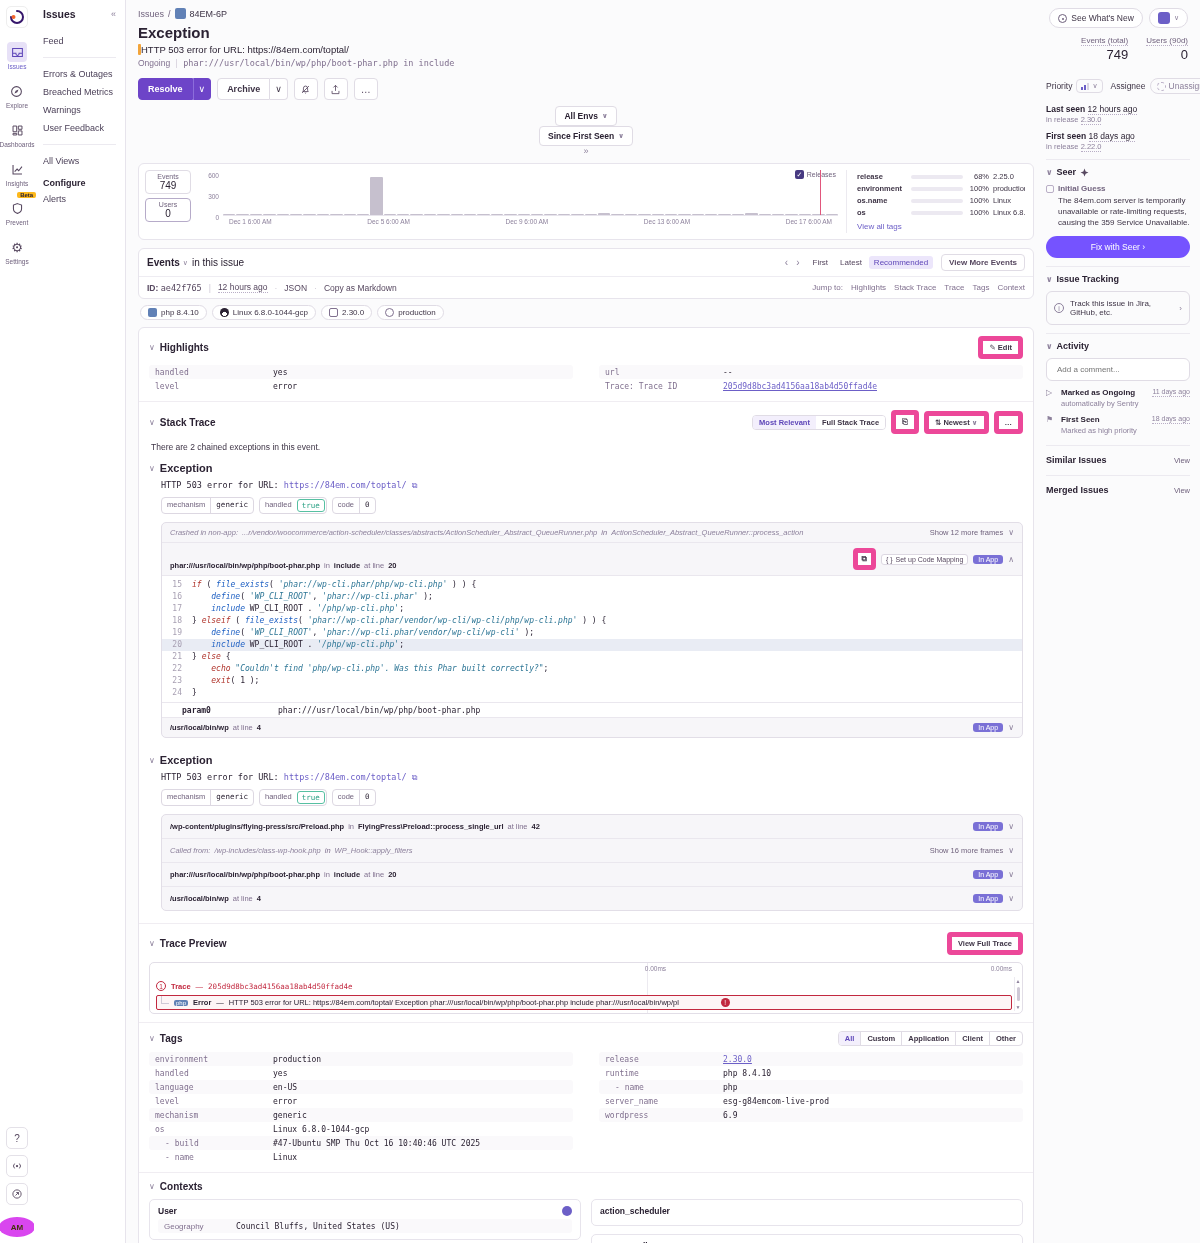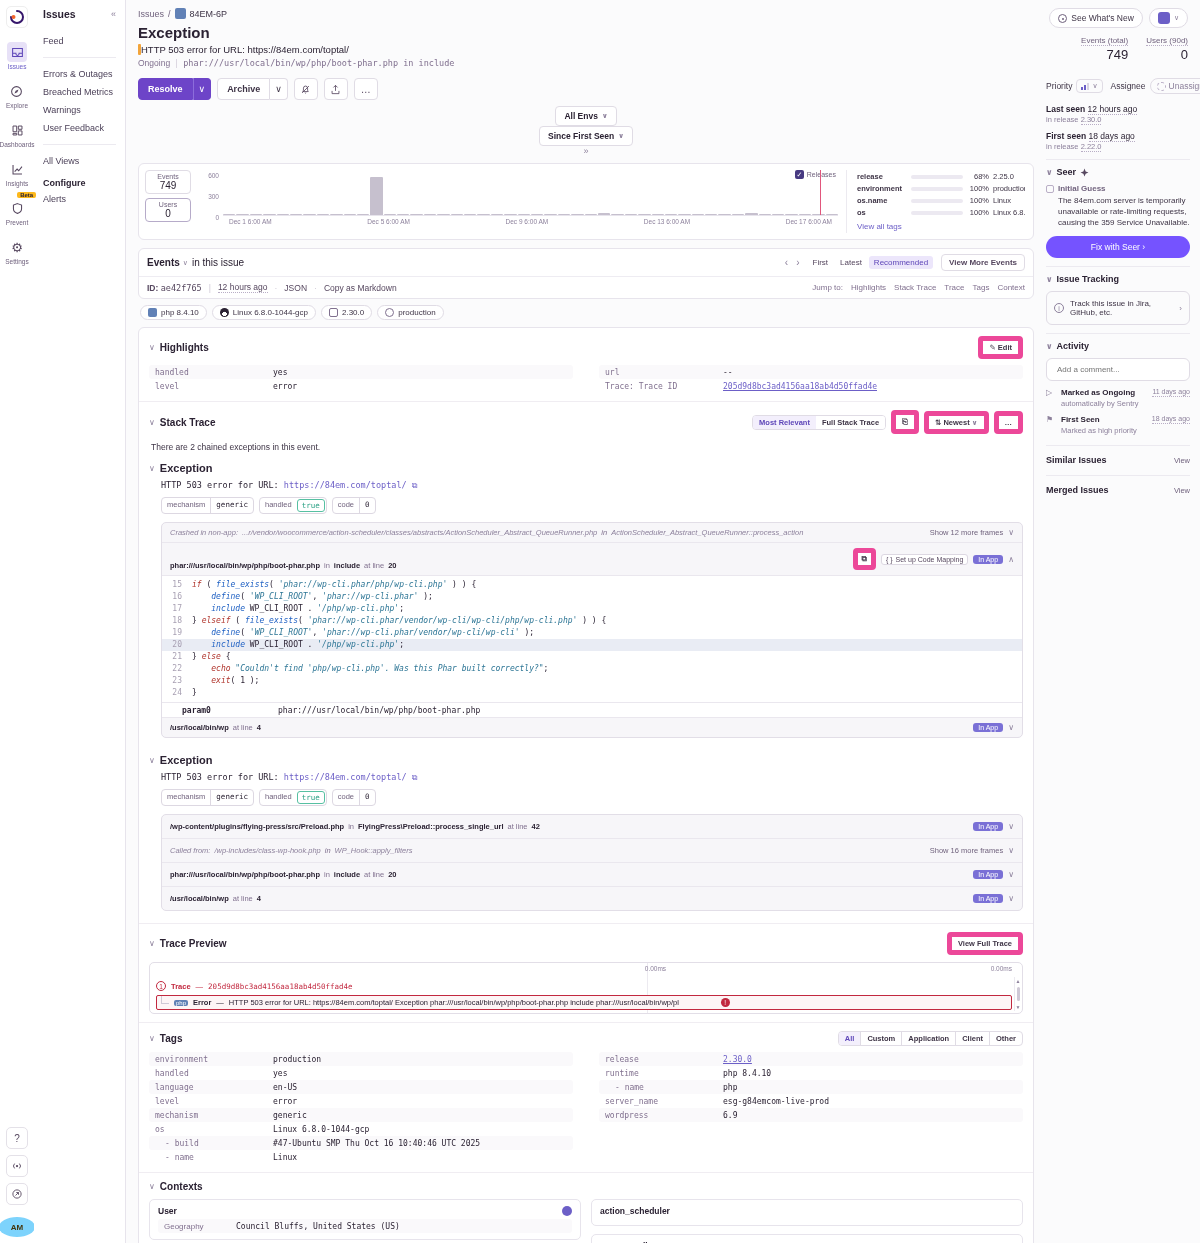--- a/index.html
+++ b/index.html
@@ -13,21 +13,21 @@
   .rail { width:34px; background:#fff; display:flex; flex-direction:column; align-items:center; padding:6px 0; flex-shrink:0; }
   .rail .logo { width:22px; height:22px; border-radius:5px; margin-bottom:14px; position:relative; background:#fff; border:1px solid #eee; }
   .rail-item { display:flex; flex-direction:column; align-items:center; gap:1px; margin-bottom:11px; cursor:pointer; position:relative; }
   .rail-item .ric { width:20px; height:20px; border-radius:4px; display:flex; align-items:center; justify-content:center; }
   .rail-item.active .ric { background:#e7e1f7; }
   .rail-item .rlabel { font-size:6.5px; color:#6f617d; }
   .rail-item.active .rlabel { color:#6C5FC7; }
   .beta { position:absolute; top:-6px; right:-8px; background:#fdb81b; color:#2b2233; font-size:6px; font-weight:bold; padding:0 3px; border-radius:2px; }
   .rail-spacer { flex:1; }
   .rail-btn { width:22px; height:22px; border:1px solid #e4e1e8; border-radius:5px; background:#fff; display:flex; align-items:center; justify-content:center; margin-bottom:6px; color:#56475f; font-size:10px; cursor:pointer; }
-  .avatar-am { width:36px; height:20px; border-radius:50%; background:#7dd3fc; color:#44350b; font-size:8px; font-weight:bold; display:flex; align-items:center; justify-content:center; margin-top:6px; }
+  .avatar-am { width:36px; height:20px; border-radius:50%; background:#d946ef; color:#44350b; font-size:8px; font-weight:bold; display:flex; align-items:center; justify-content:center; margin-top:6px; }
 
   
   .subnav { width:92px; background:#fff; border-right:1px solid #e7e4ec; padding:8px 9px; flex-shrink:0; }
   .subnav-head { display:flex; justify-content:space-between; align-items:center; margin-bottom:12px; }
   .subnav-title { font-size:10.5px; font-weight:bold; }
   .collapse-ic { color:#8d819c; font-size:9px; cursor:pointer; }
   .subnav-item { font-size:9px; color:#4a3f57; padding:4px 0; cursor:pointer; }
   .subnav hr { border:none; border-top:1px solid #eceaf0; margin:7px 0; }
   .subnav-group-title { font-size:9px; font-weight:bold; margin:8px 0 2px; }
 

